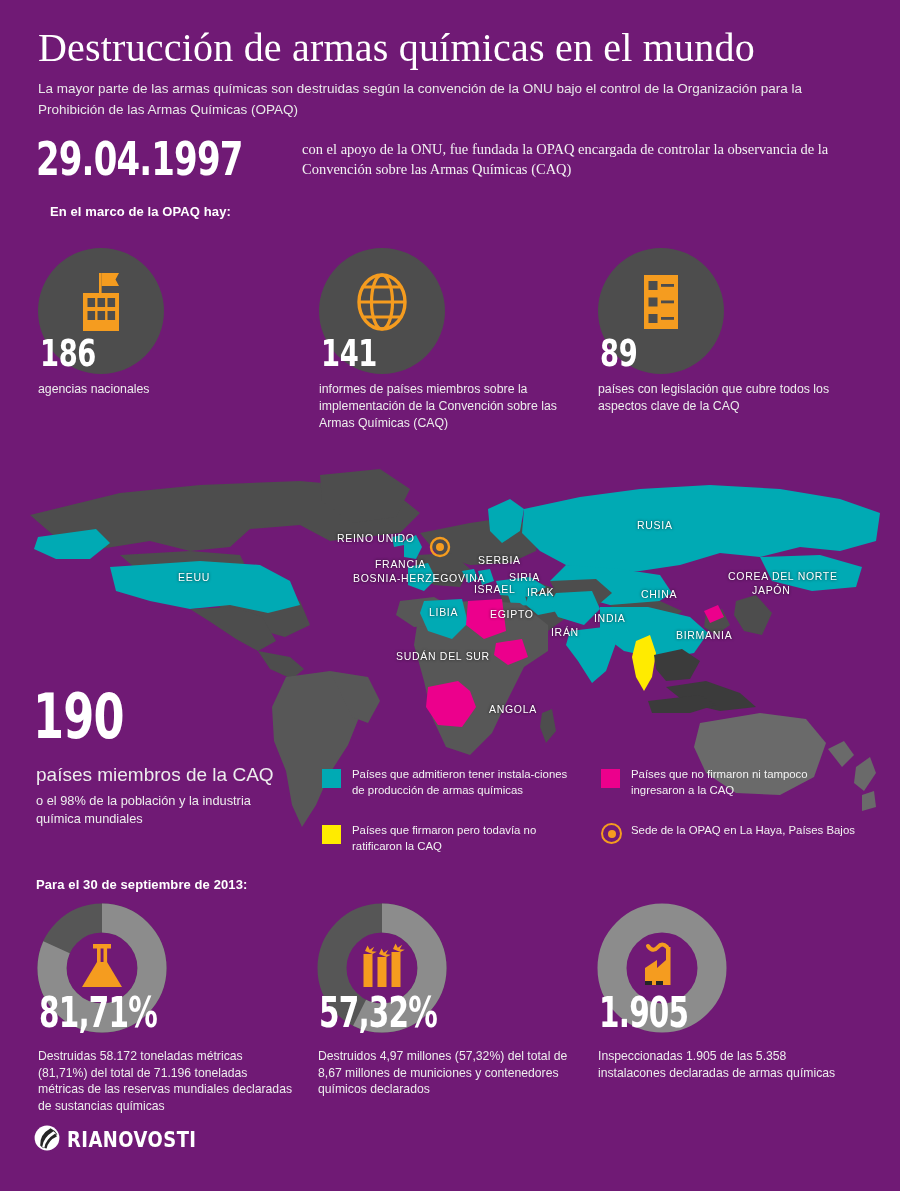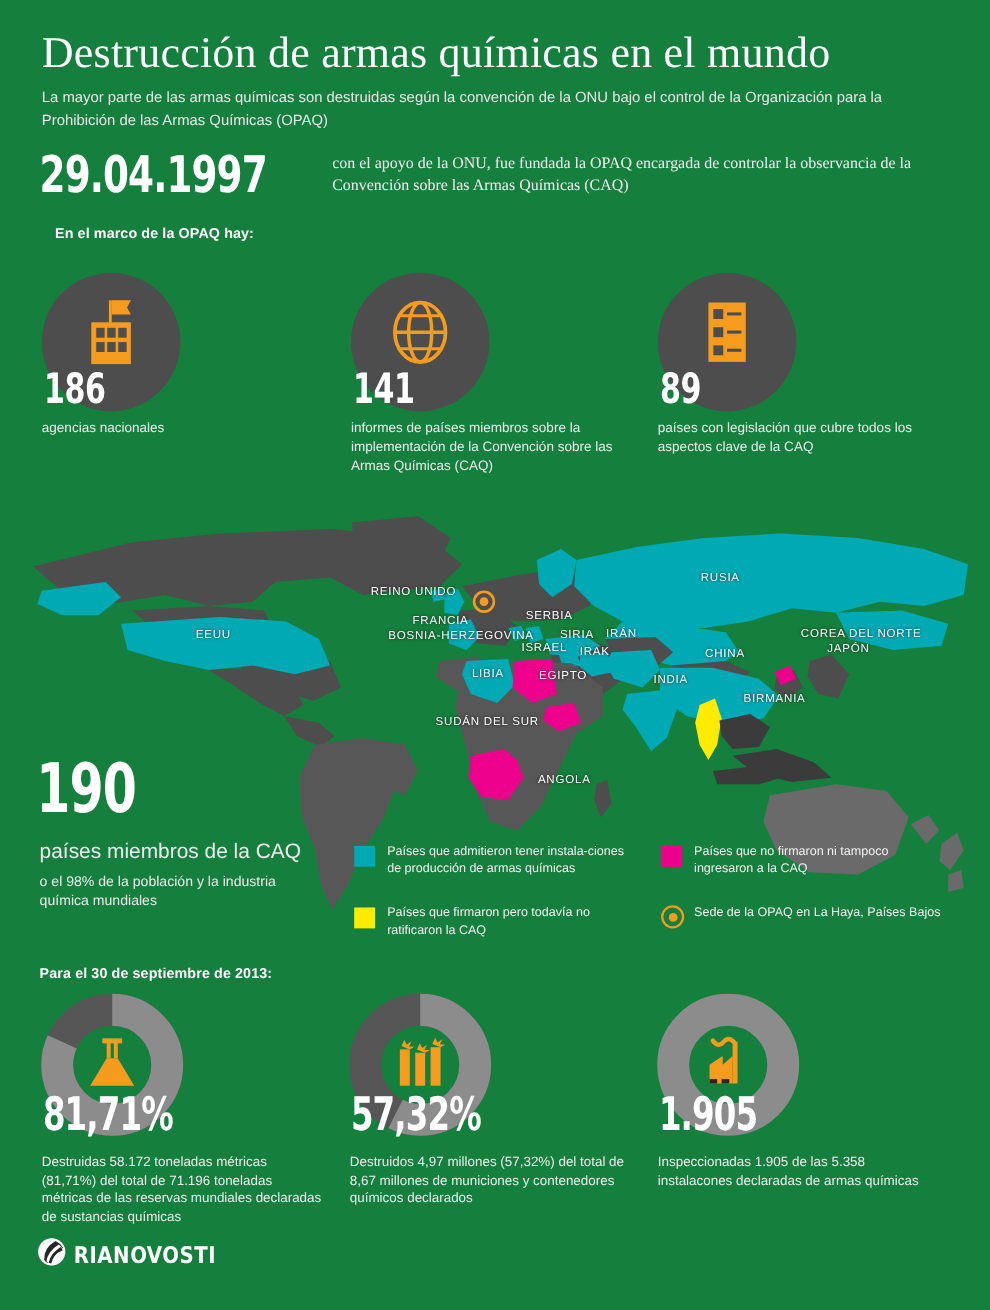--- a/index.html
+++ b/index.html
@@ -4,21 +4,21 @@
 <style>
   html, body {
     margin: 0;
     padding: 0;
     background: #262626;
   }
   #page {
     position: relative;
     width: 900px;
     height: 1191px;
-    background: #15803d;
+    background: #701a75;
     overflow: hidden;
     font-family: "Liberation Sans", sans-serif;
     color: #ffffff;
   }
 
   
   .title {
     position: absolute;
     left: 38px;
     top: 24px;
@@ -416,21 +416,21 @@
   </div>
 
   <div class="country-label" style="left:178px; top:571px;">EEUU</div>
   <div class="country-label" style="left:337px; top:532px;">REINO UNIDO</div>
   <div class="country-label" style="left:375px; top:558px;">FRANCIA</div>
   <div class="country-label" style="left:353px; top:572px;">BOSNIA-HERZEGOVINA</div>
   <div class="country-label" style="left:478px; top:554px;">SERBIA</div>
   <div class="country-label" style="left:509px; top:571px;">SIRIA</div>
   <div class="country-label" style="left:474px; top:583px;text-align:right;">ISRAEL</div>
   <div class="country-label" style="left:527px; top:586px;">IRAK</div>
-  <div class="country-label" style="left:551px; top:570px;">IRÁN</div>
+  <div class="country-label" style="left:551px; top:626px;">IRÁN</div>
   <div class="country-label" style="left:429px; top:606px;">LIBIA</div>
   <div class="country-label" style="left:490px; top:608px;">EGIPTO</div>
   <div class="country-label" style="left:396px; top:650px;">SUDÁN DEL SUR</div>
   <div class="country-label" style="left:489px; top:703px;">ANGOLA</div>
   <div class="country-label" style="left:637px; top:519px;">RUSIA</div>
   <div class="country-label" style="left:641px; top:588px;">CHINA</div>
   <div class="country-label" style="left:594px; top:612px;">INDIA</div>
   <div class="country-label" style="left:676px; top:629px;">BIRMANIA</div>
   <div class="country-label" style="left:728px; top:570px;">COREA DEL NORTE</div>
   <div class="country-label" style="left:752px; top:584px;text-align:right;">JAPÓN</div>

